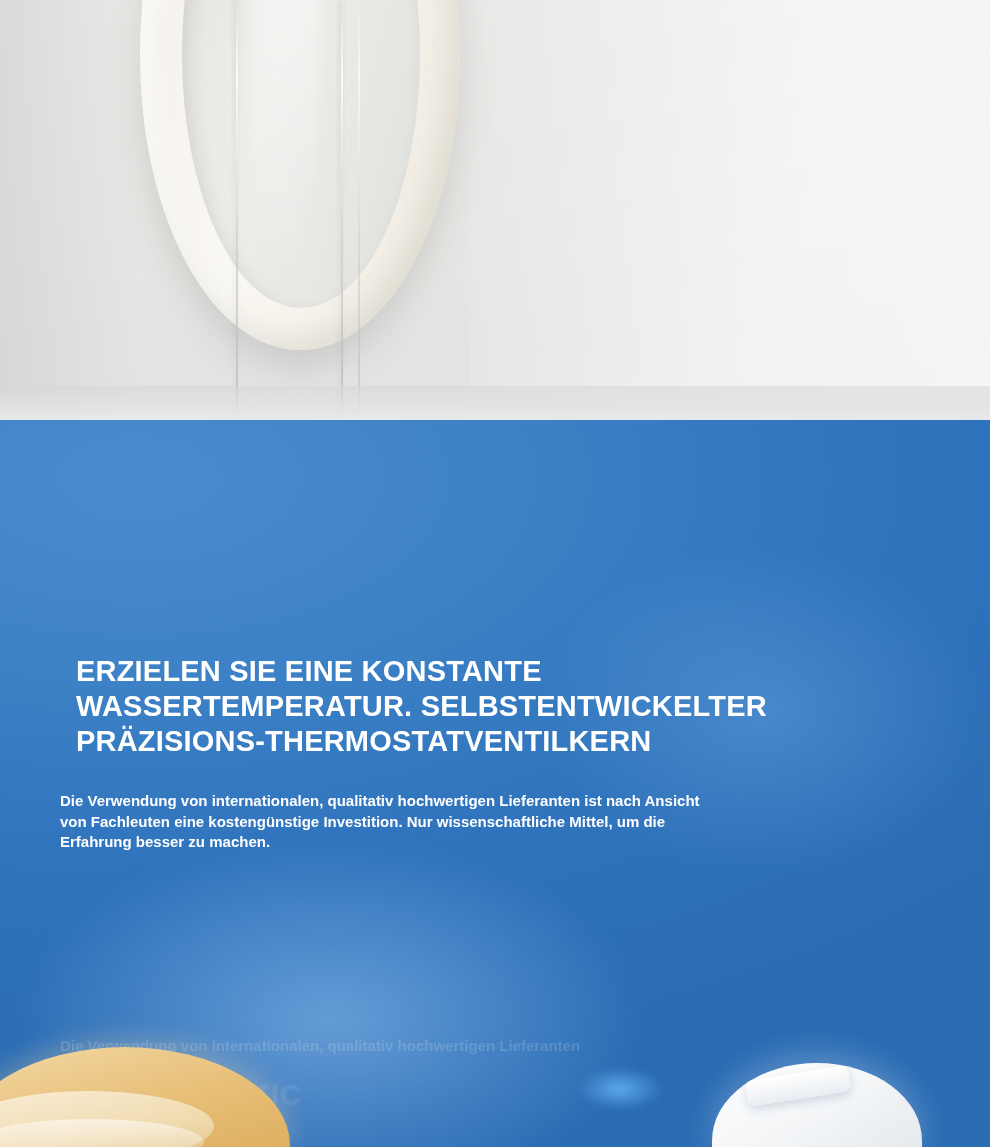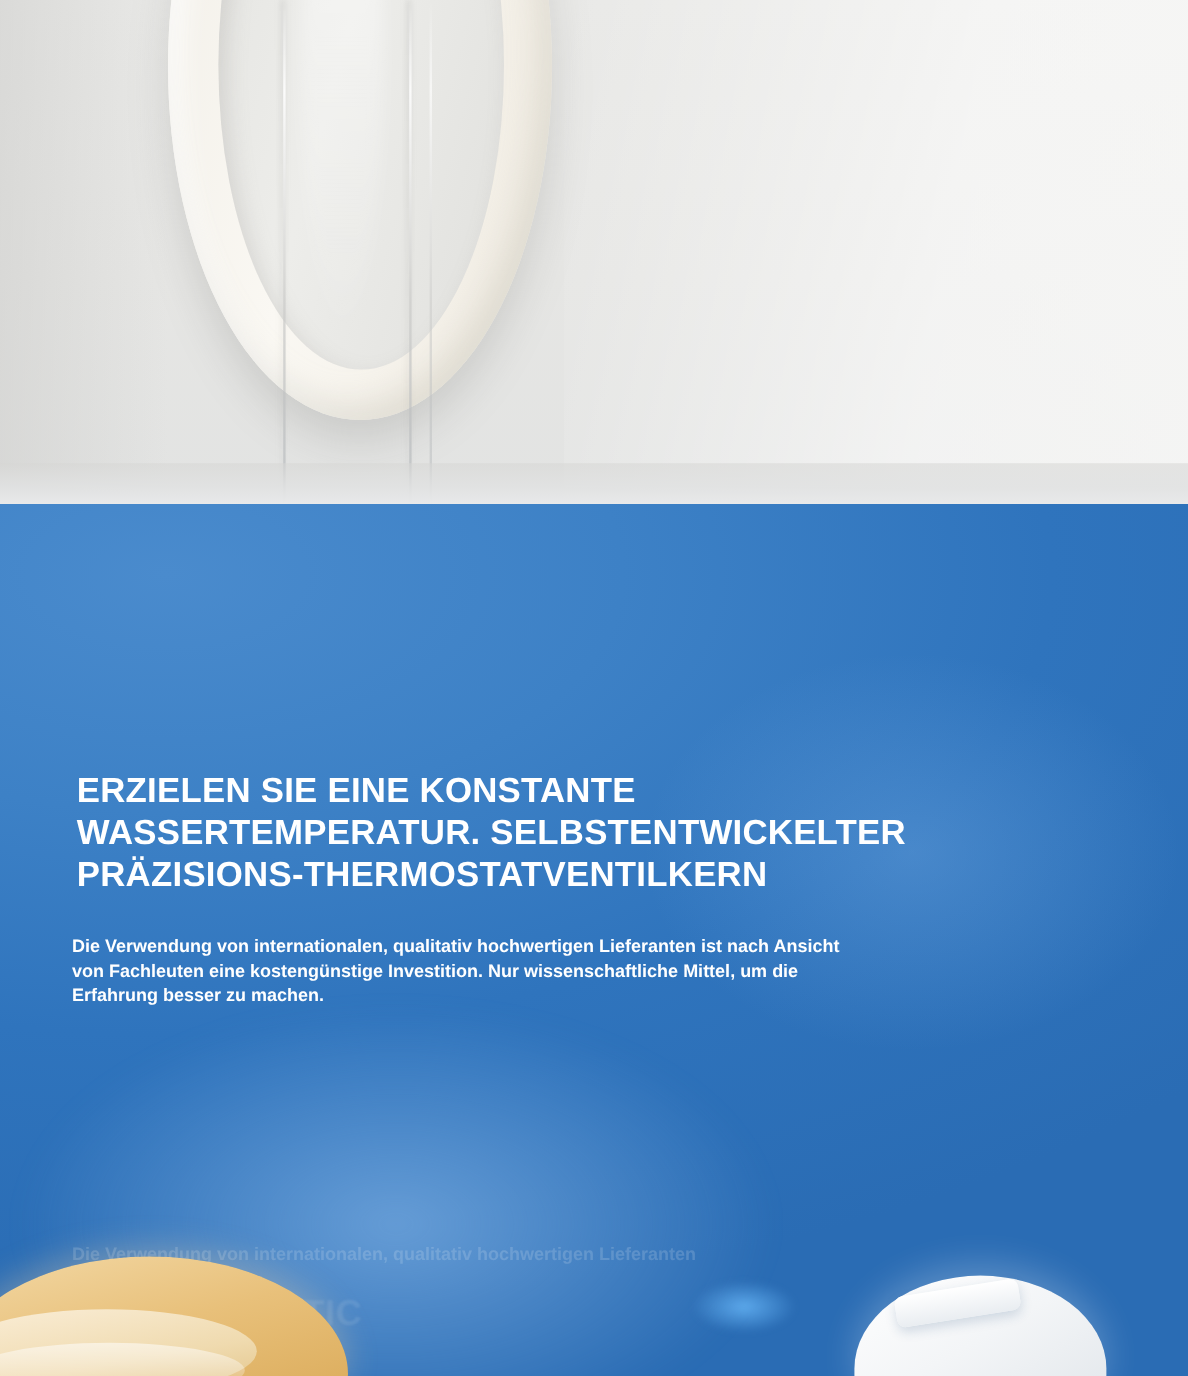--- a/index.html
+++ b/index.html
@@ -143,21 +143,21 @@
     background: radial-gradient(closest-side, rgba(120,175,230,0.35), rgba(120,175,230,0) 72%);
   }
 
   .content {
     position: absolute;
     left: 60px;
     top: 218px;
     width: 740px;
   }
   .headline {
-    margin: 4px;
+    margin: 16px;
     color: #ffffff;
     font-size: 29px;
     line-height: 35px;
     font-weight: bold;
     letter-spacing: 0.2px;
     text-transform: uppercase;
   }
   .subcopy {
     margin: 32px 0 0 0;
     color: #ffffff;

